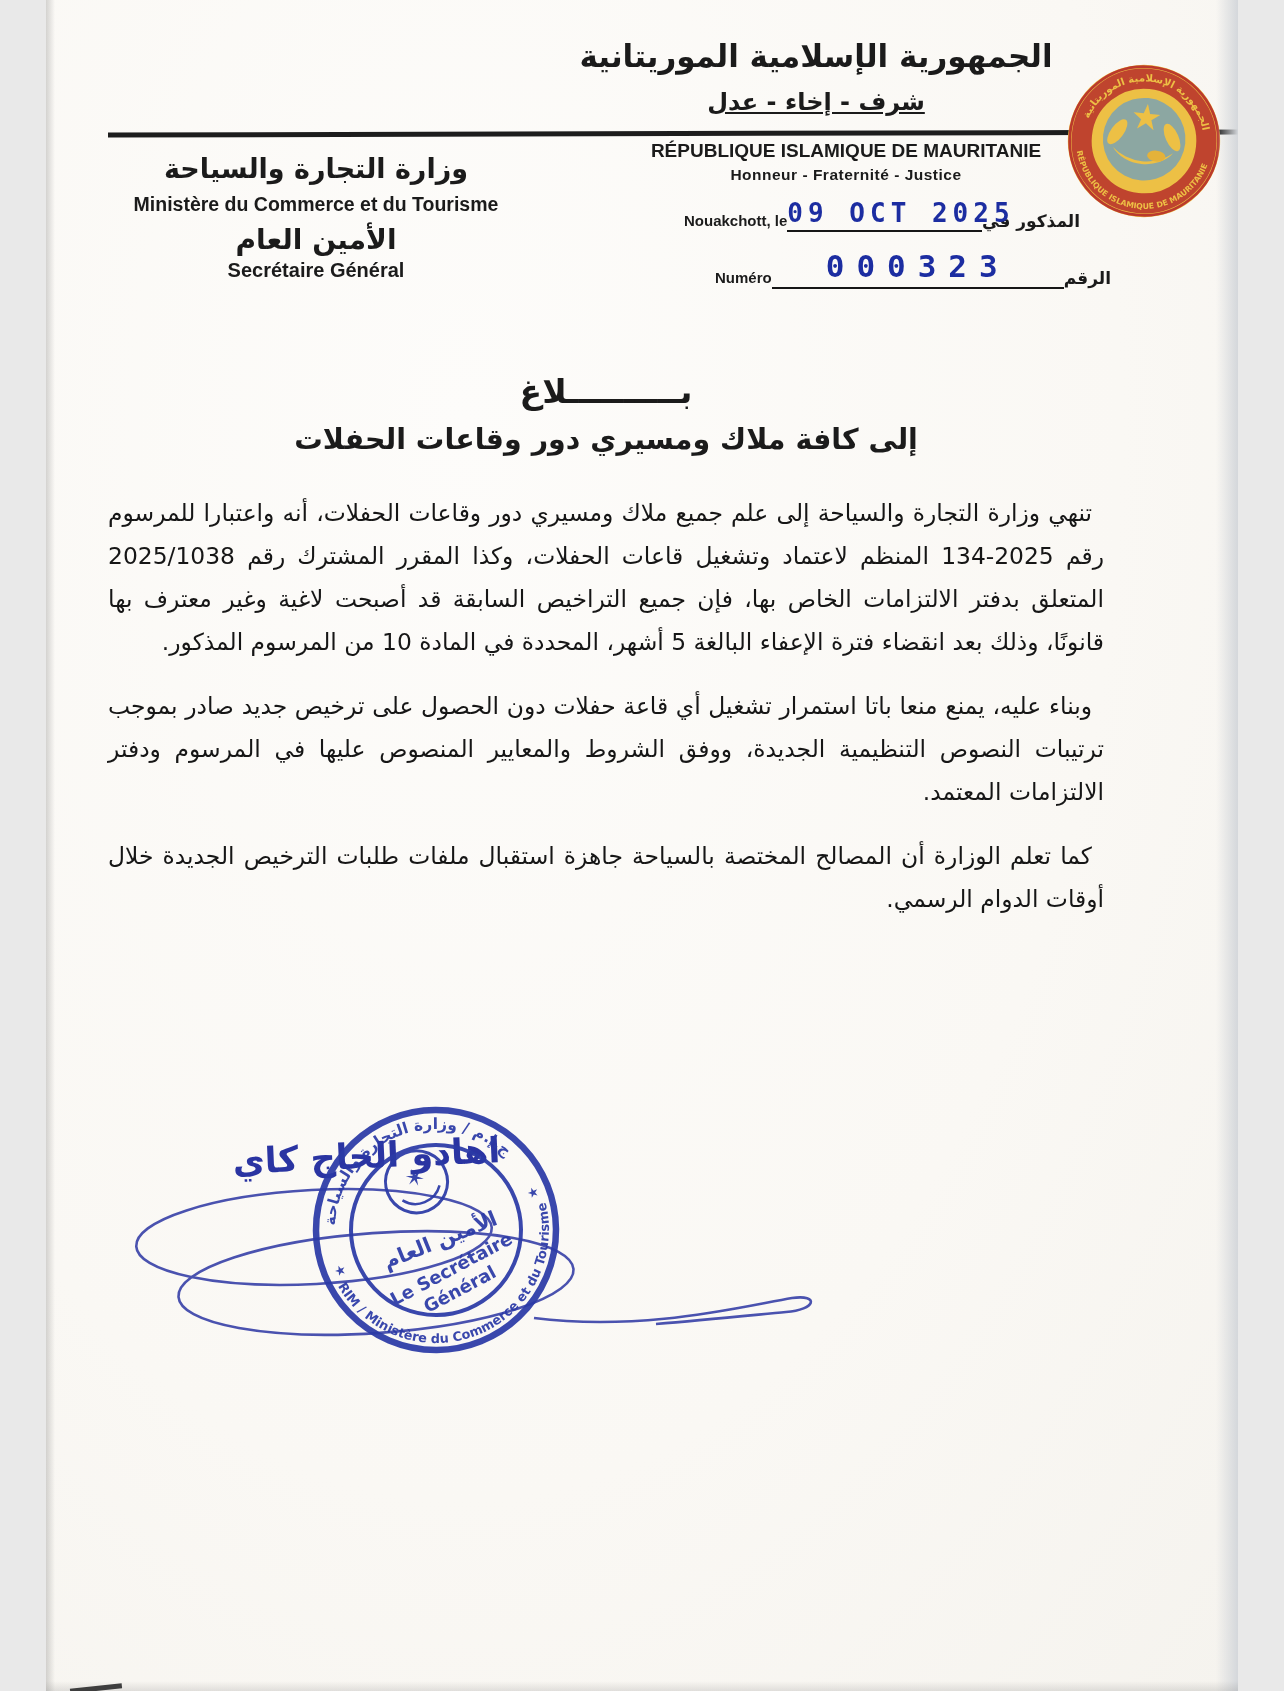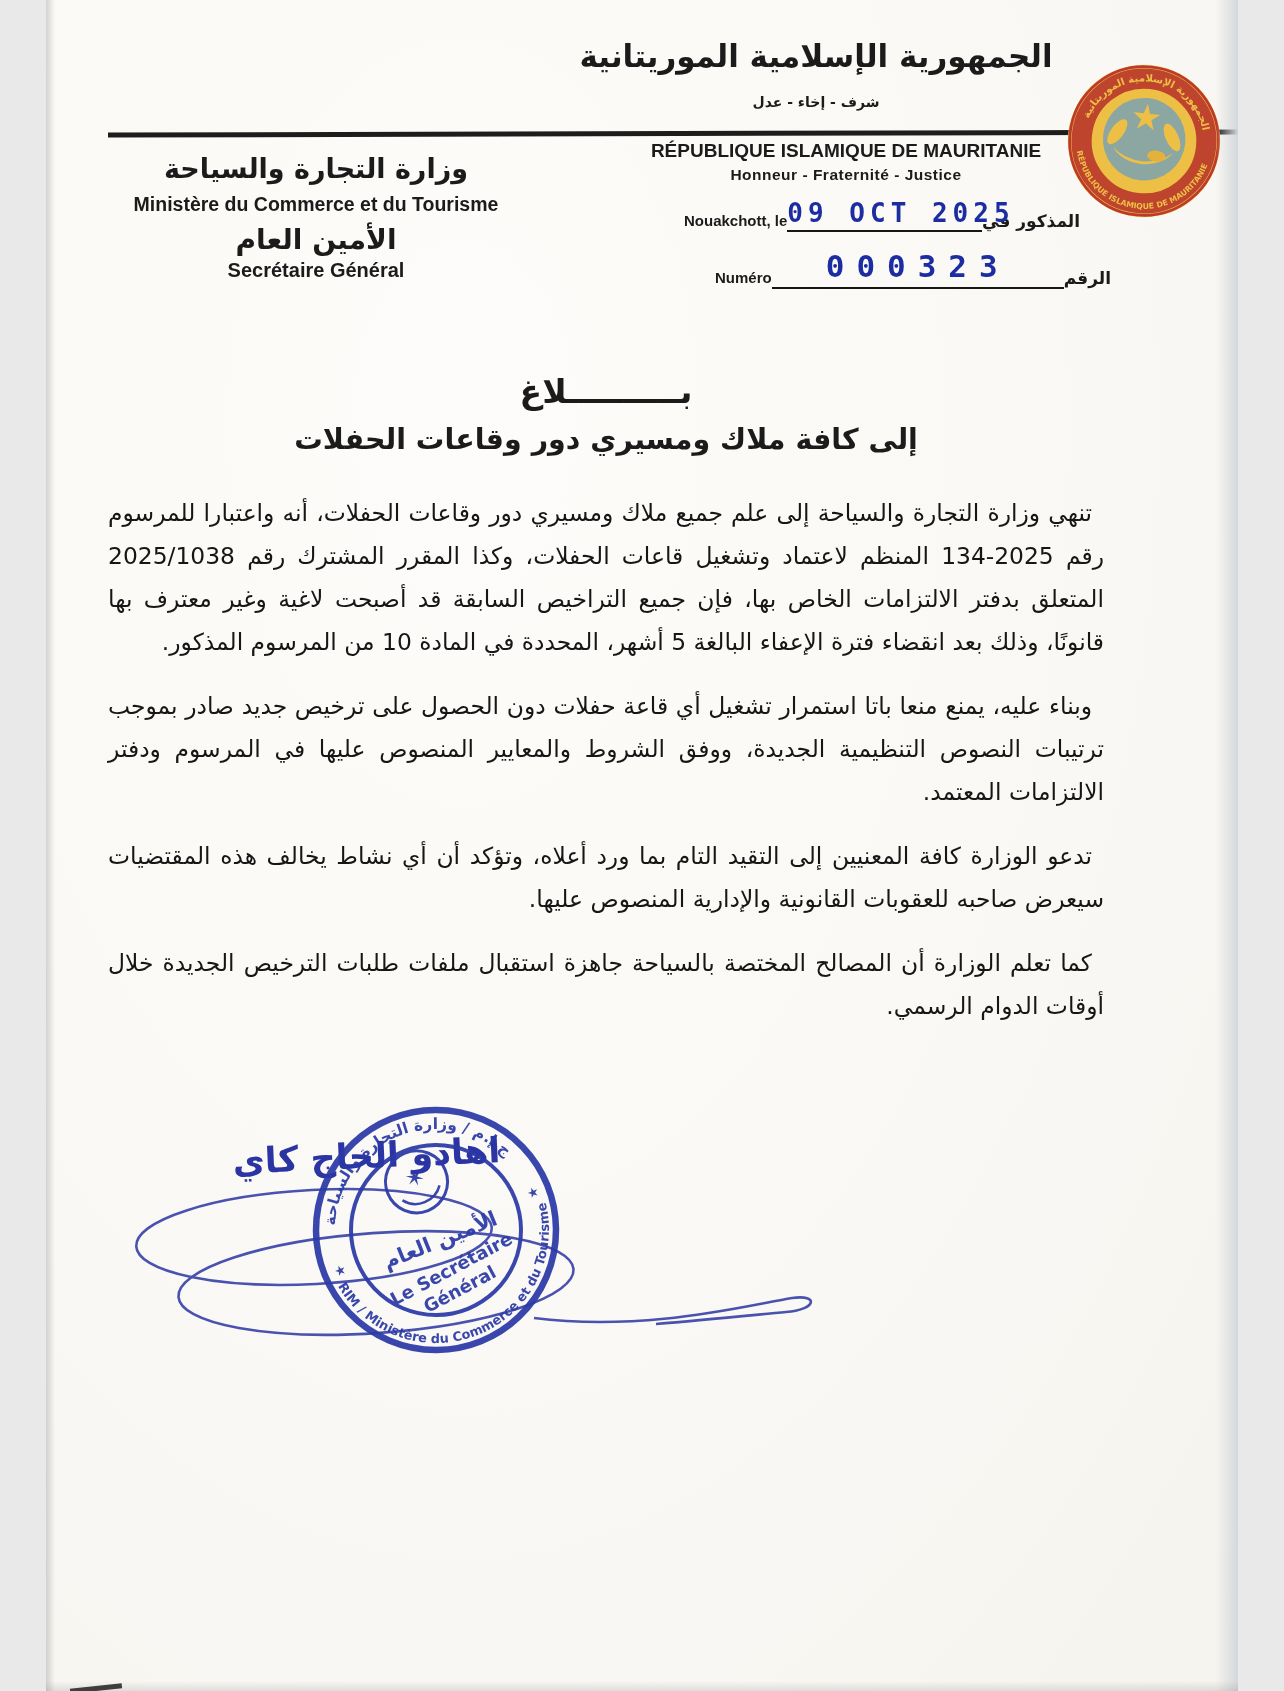--- a/index.html
+++ b/index.html
@@ -7,21 +7,21 @@
     position:relative;width:1192px;height:1691px;margin:0 auto;overflow:hidden;
     background:radial-gradient(ellipse at 35% 25%, #fdfcfa 0%, #faf8f4 60%, #f5f3ee 100%);
     font-family:"DejaVu Sans",sans-serif;color:#1b1b1b;
   }
   .abs{position:absolute;}
   .center{text-align:center;}
   
   .rule-top{left:62px;top:131px;width:1160px;height:5px;background:#1d1d1d;transform:rotate(-0.15deg);z-index:1;}
   .brand-center{left:520px;top:38px;width:500px;}
   .calligraphy{font-size:31px;font-weight:bold;letter-spacing:1px;}
-  .motto-ar{font-size:14px;font-weight:bold;margin-top:20px;}
+  .motto-ar{font-size:24px;font-weight:bold;margin-top:14px;text-decoration:underline;}
   .seal{left:1020px;top:52px;width:156px;height:178px;z-index:2;}
   .left-block{left:80px;top:153px;width:380px;}
   .lb-ar1{font-size:27px;font-weight:bold;}
   .lb-fr1{font-family:"Liberation Sans",sans-serif;font-size:19.5px;font-weight:bold;margin-top:9px;}
   .lb-ar2{font-size:28px;font-weight:bold;margin-top:7px;}
   .lb-fr2{font-family:"Liberation Sans",sans-serif;font-size:20px;font-weight:bold;margin-top:3px;}
   .right-center{left:565px;top:140px;width:470px;}
   .republic{font-family:"Liberation Sans",sans-serif;font-size:19px;font-weight:bold;}
   .motto-fr{font-family:"Liberation Sans",sans-serif;font-size:15.5px;font-weight:bold;margin-top:4px;letter-spacing:.5px;}
   .ref-row{left:638px;width:396px;display:flex;align-items:flex-end;}
@@ -115,21 +115,20 @@
     </span>
     <span class="ref-label-ar">الرقم</span>
   </div>
 
   <div class="abs doc-title center">بــــــــــلاغ</div>
   <div class="abs doc-subtitle center">إلى كافة ملاك ومسيري دور وقاعات الحفلات</div>
 
   <div class="abs body-text">
     <p>تنهي وزارة التجارة والسياحة إلى علم جميع ملاك ومسيري دور وقاعات الحفلات، أنه واعتبارا للمرسوم رقم ⁦134-2025⁩ المنظم لاعتماد وتشغيل قاعات الحفلات، وكذا المقرر المشترك رقم ⁦2025/1038⁩ المتعلق بدفتر الالتزامات الخاص بها، فإن جميع التراخيص السابقة قد أصبحت لاغية وغير معترف بها قانونًا، وذلك بعد انقضاء فترة الإعفاء البالغة 5 أشهر، المحددة في المادة 10 من المرسوم المذكور.</p>
     <p>وبناء عليه، يمنع منعا باتا استمرار تشغيل أي قاعة حفلات دون الحصول على ترخيص جديد صادر بموجب ترتيبات النصوص التنظيمية الجديدة، ووفق الشروط والمعايير المنصوص عليها في المرسوم ودفتر الالتزامات المعتمد.</p>
-    <p>تدعو الوزارة كافة المعنيين إلى التقيد التام بما ورد أعلاه، وتؤكد أن أي نشاط يخالف هذه المقتضيات سيعرض صاحبه للعقوبات القانونية والإدارية المنصوص عليها.</p>
     <p>كما تعلم الوزارة أن المصالح المختصة بالسياحة جاهزة استقبال ملفات طلبات الترخيص الجديدة خلال أوقات الدوام الرسمي.</p>
   </div>
 
   <div class="abs sig-name">اهادو الحاج كاي</div>
 
   <svg class="abs swoosh" viewBox="0 0 720 215" aria-hidden="true">
     <g fill="none" stroke="#2a34a2" stroke-width="2.6" opacity="0.85">
       <ellipse cx="210" cy="89" rx="178" ry="47" transform="rotate(-3 210 89)"></ellipse>
       <ellipse cx="272" cy="135" rx="198" ry="50" transform="rotate(-4 272 135)"></ellipse>
       <path d="M 430,170 C 540,184 640,158 688,150 C 716,146 712,162 682,164 C 650,167 600,172 552,176"></path>

